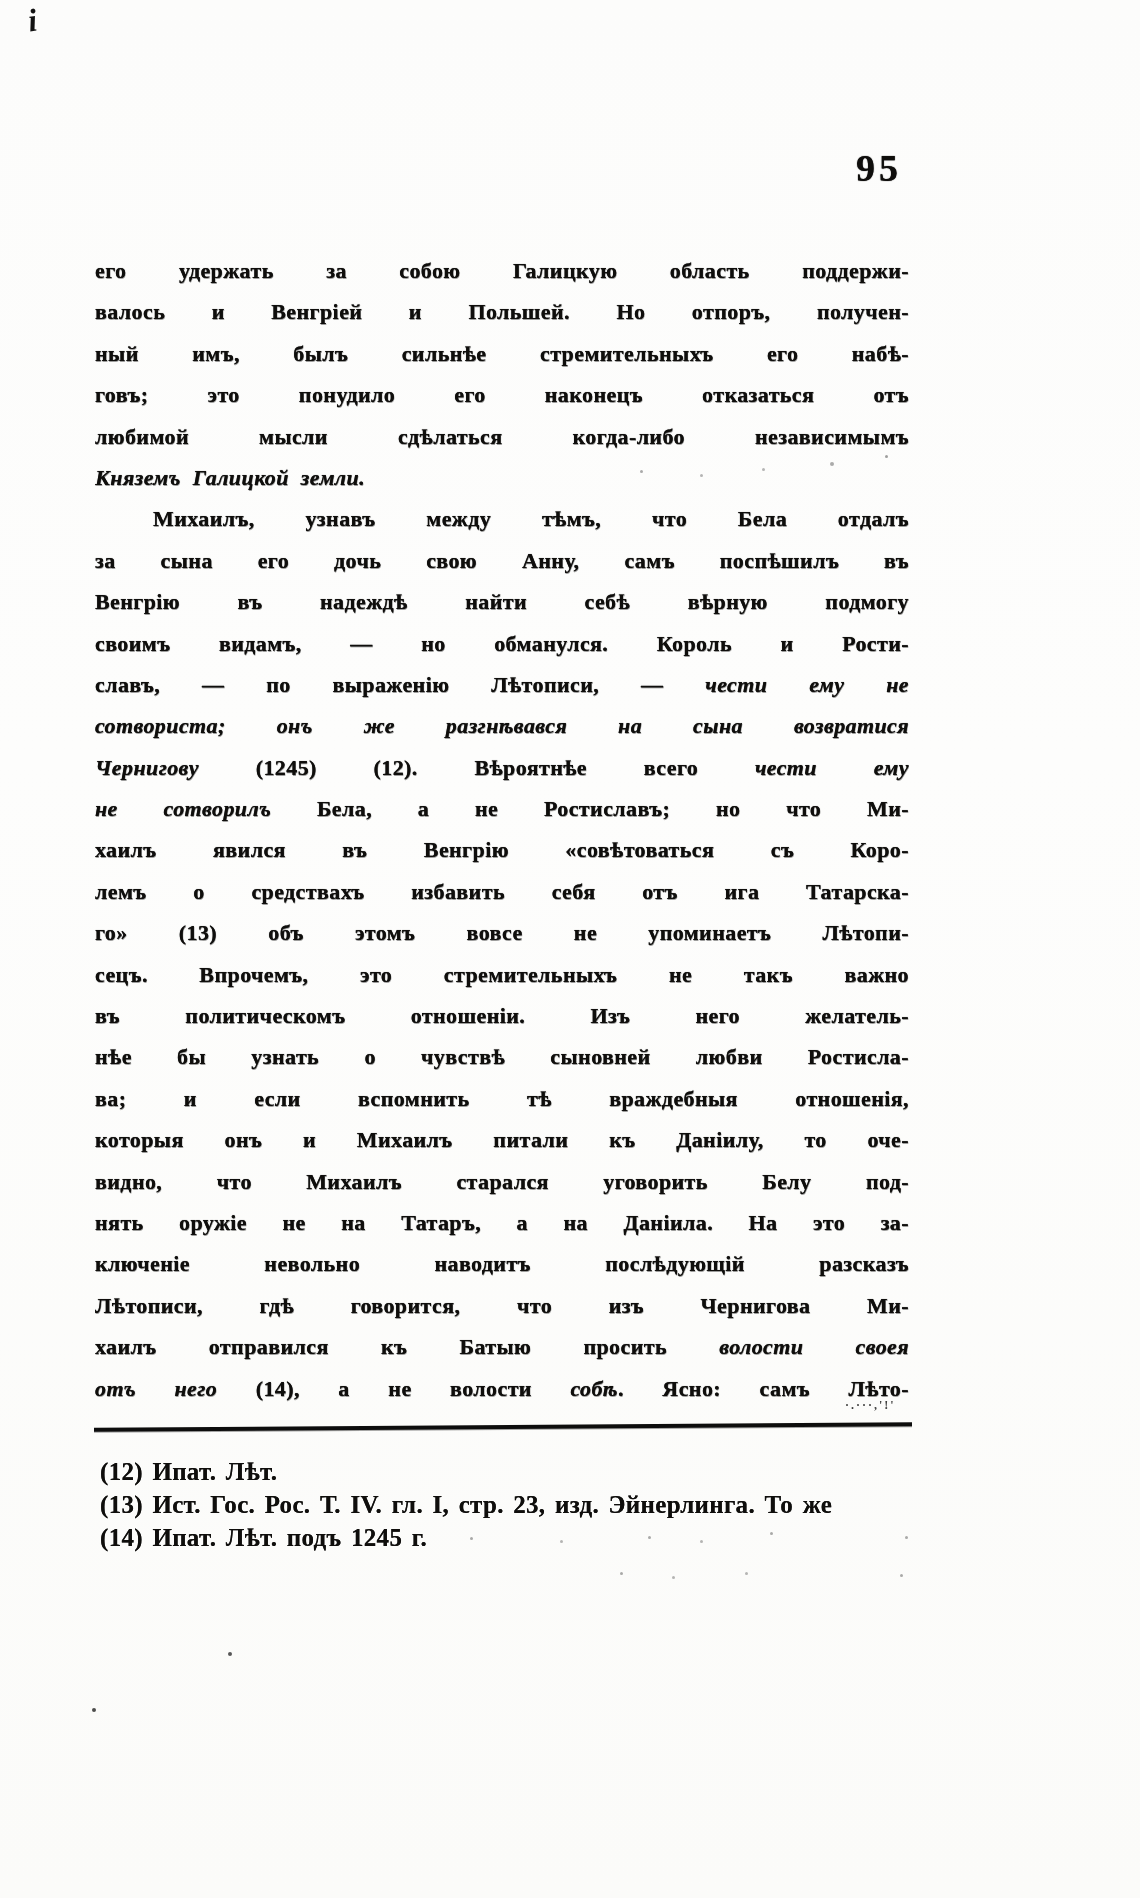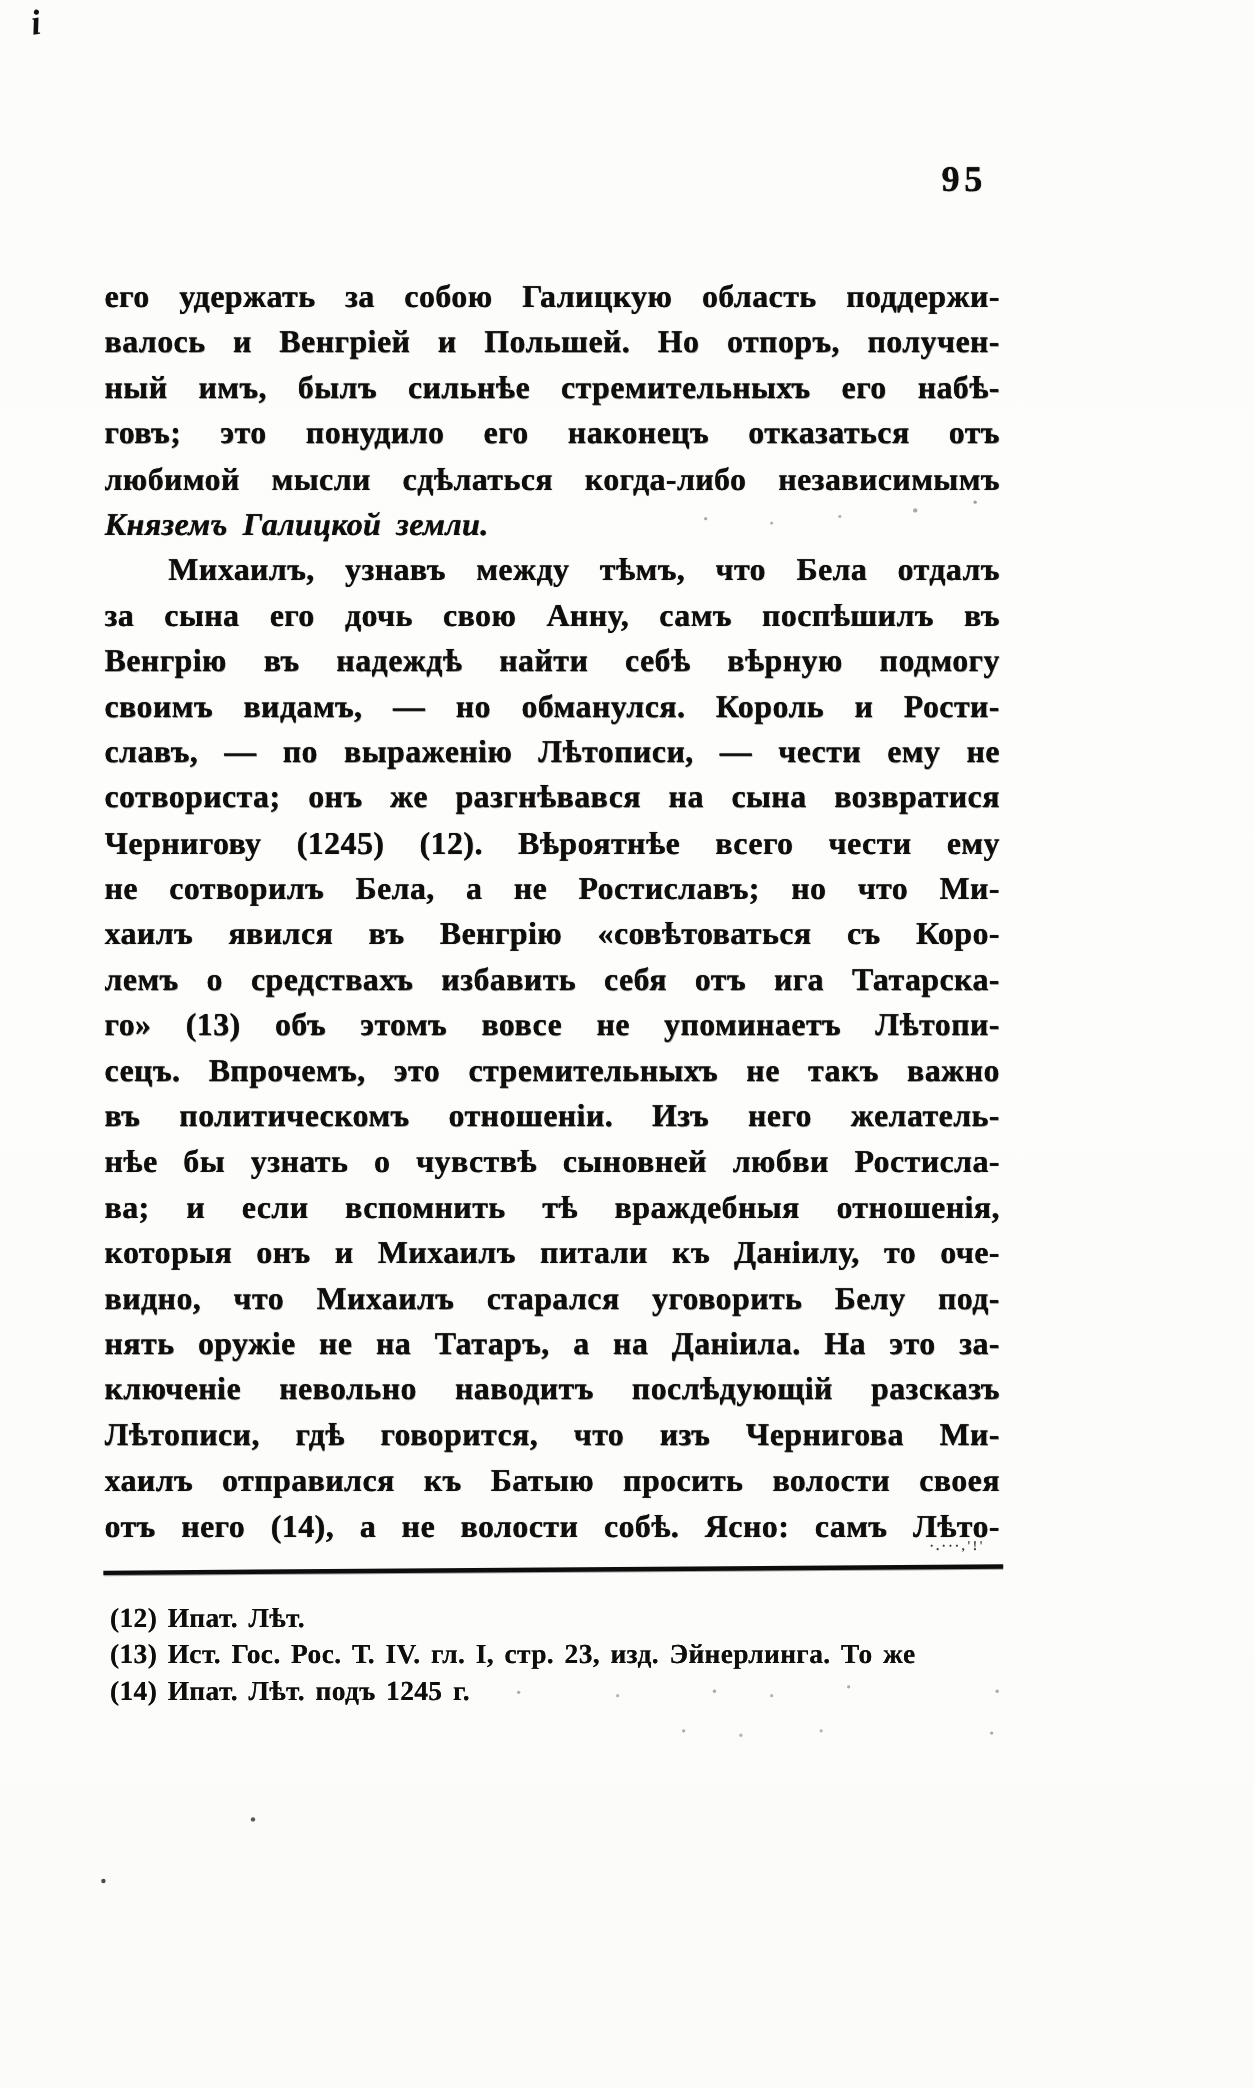--- a/index.html
+++ b/index.html
@@ -11,36 +11,36 @@
     font-family:"Liberation Serif","DejaVu Serif",serif;
     color:#0f0e0c;
   }
   .corner-mark{
     position:absolute;left:28px;top:2px;
     font-size:32px;font-weight:bold;font-style:italic;
     transform:rotate(-8deg);color:#111;
   }
   .page-number{
     position:absolute;left:856px;top:146px;
-    font-size:33px;font-weight:bold;letter-spacing:4px;
+    font-size:38px;font-weight:bold;letter-spacing:4px;
     text-shadow:0 0 1px #000;
   }
   .textblock{
     position:absolute;left:95px;top:250px;width:814px;
   }
   .line{
-    font-size:29px;line-height:41.4px;height:41.4px;
+    font-size:22px;line-height:41.4px;height:41.4px;
     font-weight:bold;letter-spacing:0.4px;word-spacing:6px;
     text-align:justify;text-align-last:justify;
     overflow:hidden;
     text-shadow:0 0 0.7px rgba(0,0,0,.85), 0.5px 0.5px 0.6px rgba(0,0,0,.35);
   }
   .line.end{text-align-last:left;font-style:italic;}
   .line.indent{text-indent:58px;}
-  .it{}
+  .it{font-style:italic;}
   .fnrule{
     position:absolute;left:94px;top:1425px;width:818px;height:4px;
     background:#0d0d0d;transform:rotate(-0.4deg);
     box-shadow:0 1px 0 rgba(0,0,0,.35);
   }
   .smudge{
     position:absolute;left:845px;top:1398px;
     font-size:12px;letter-spacing:2px;color:rgba(10,10,10,.8);
     font-weight:bold;
   }

